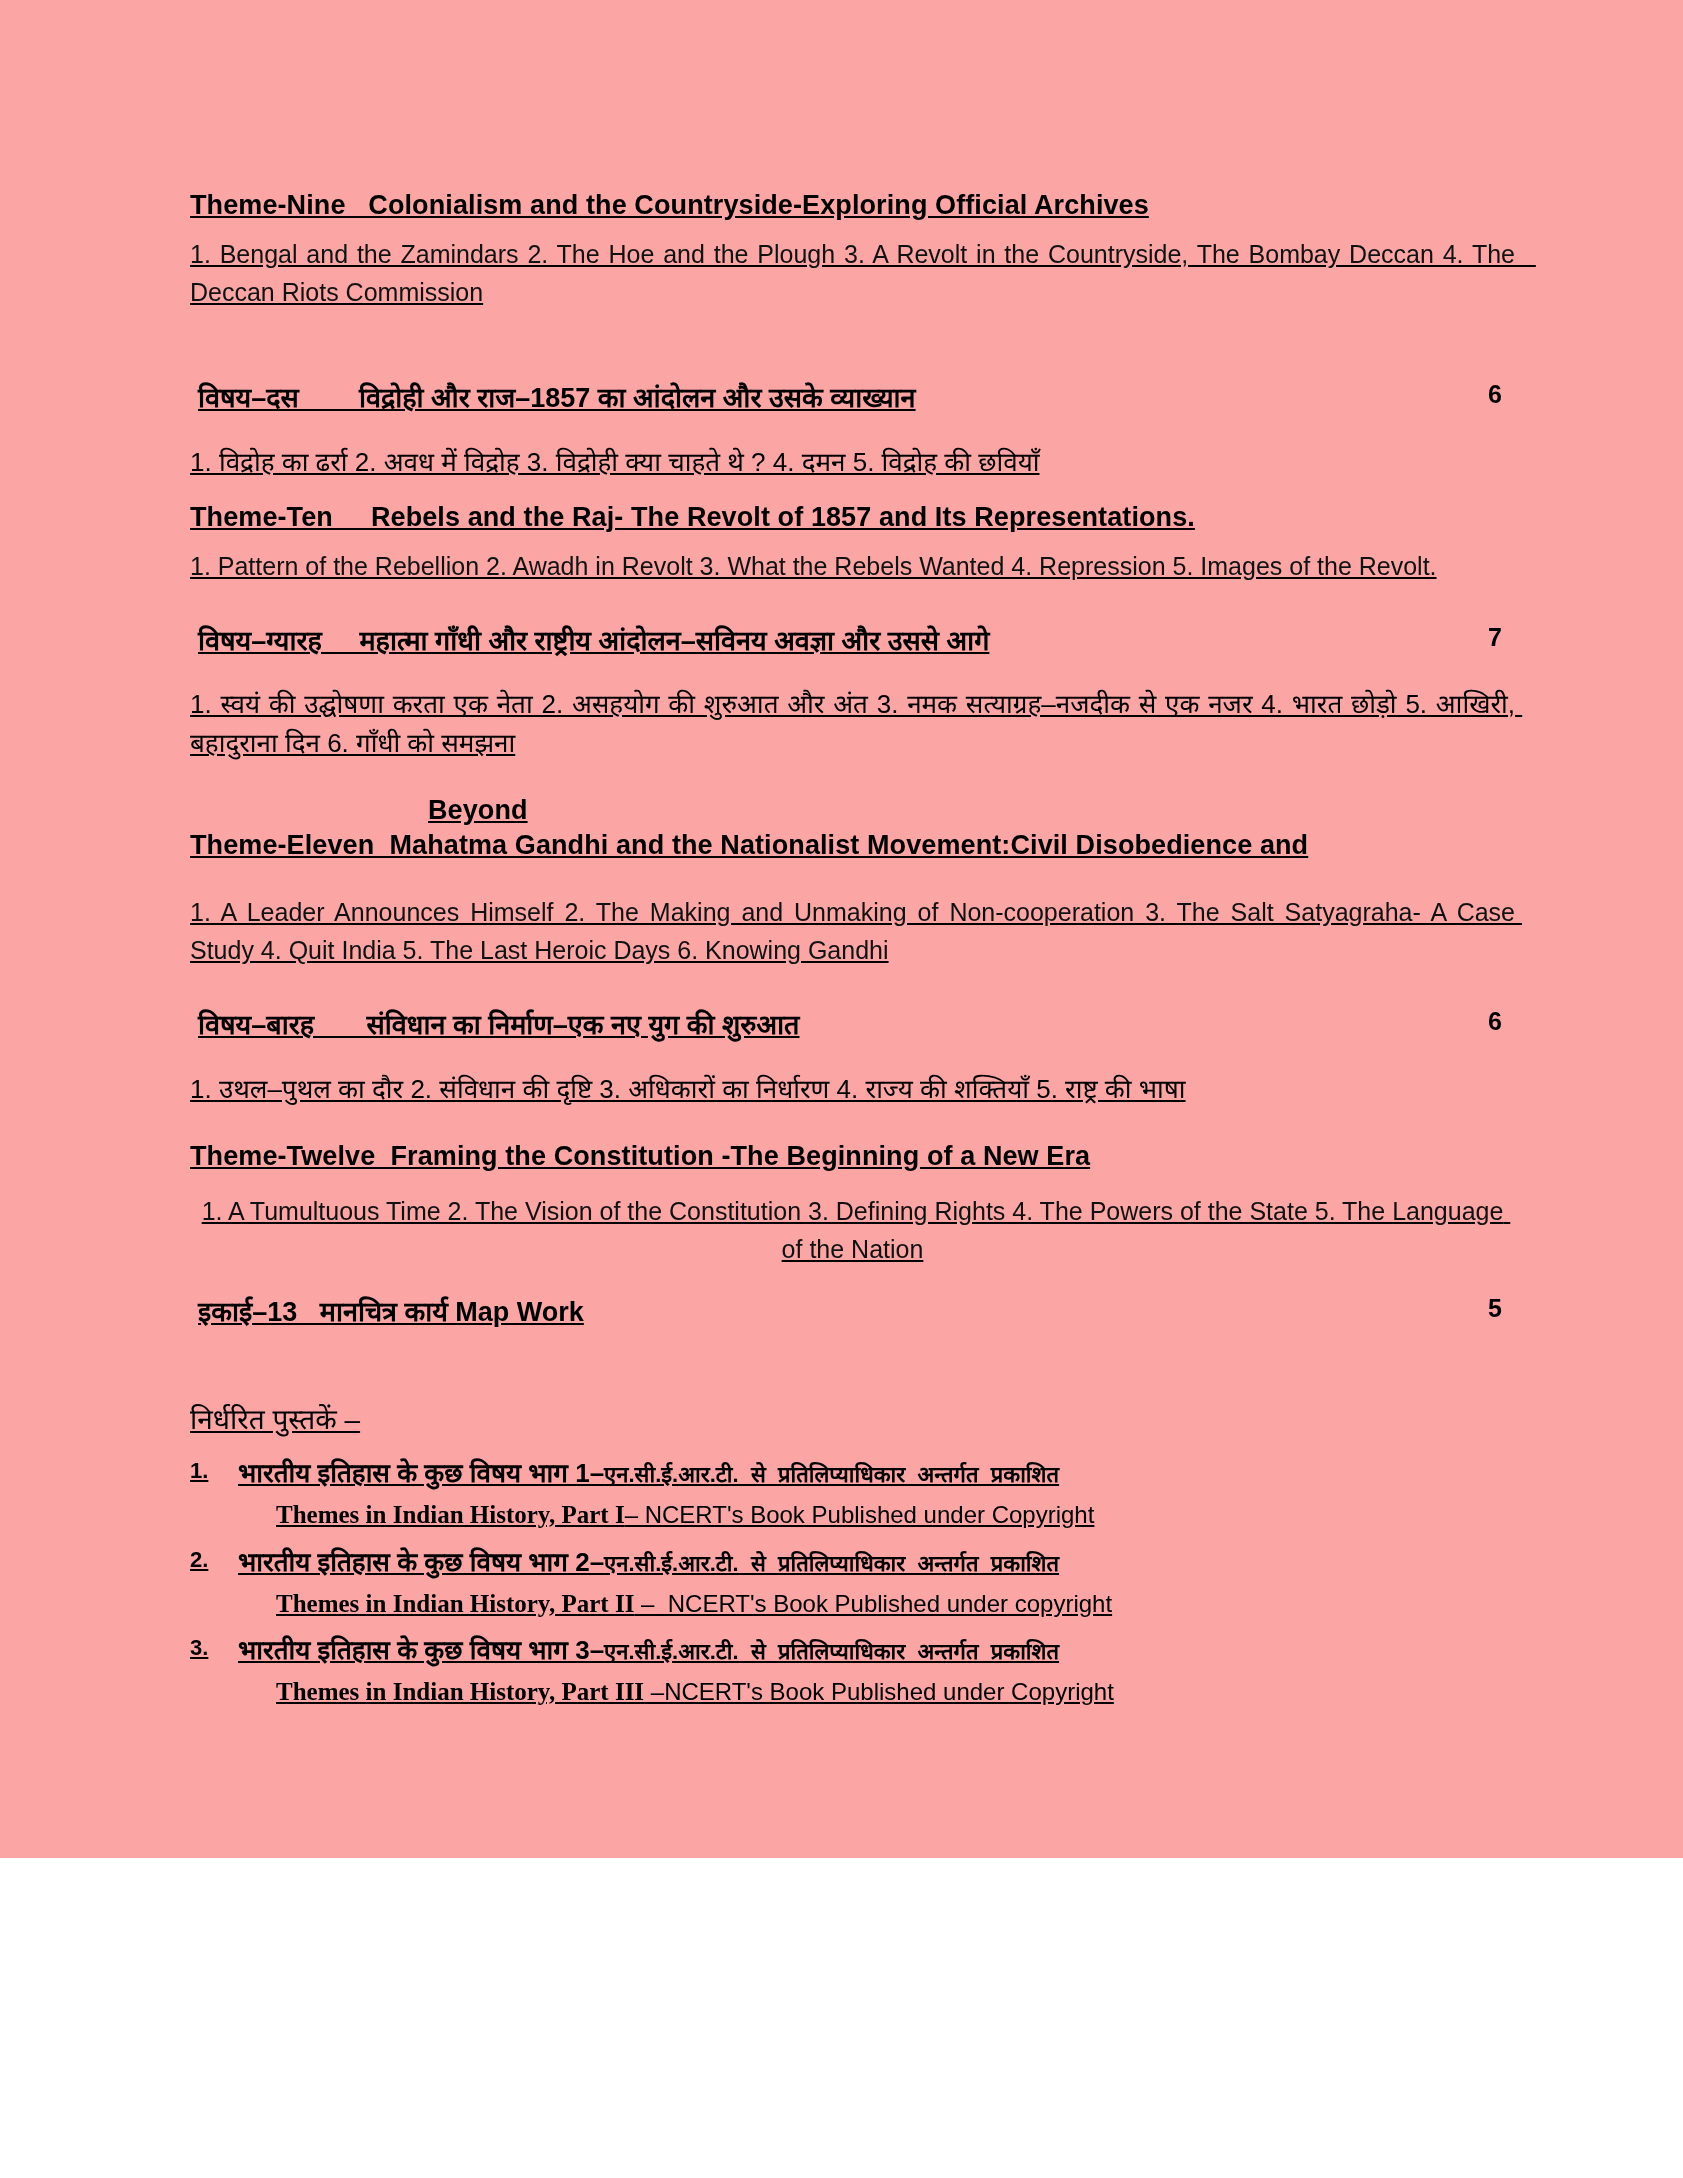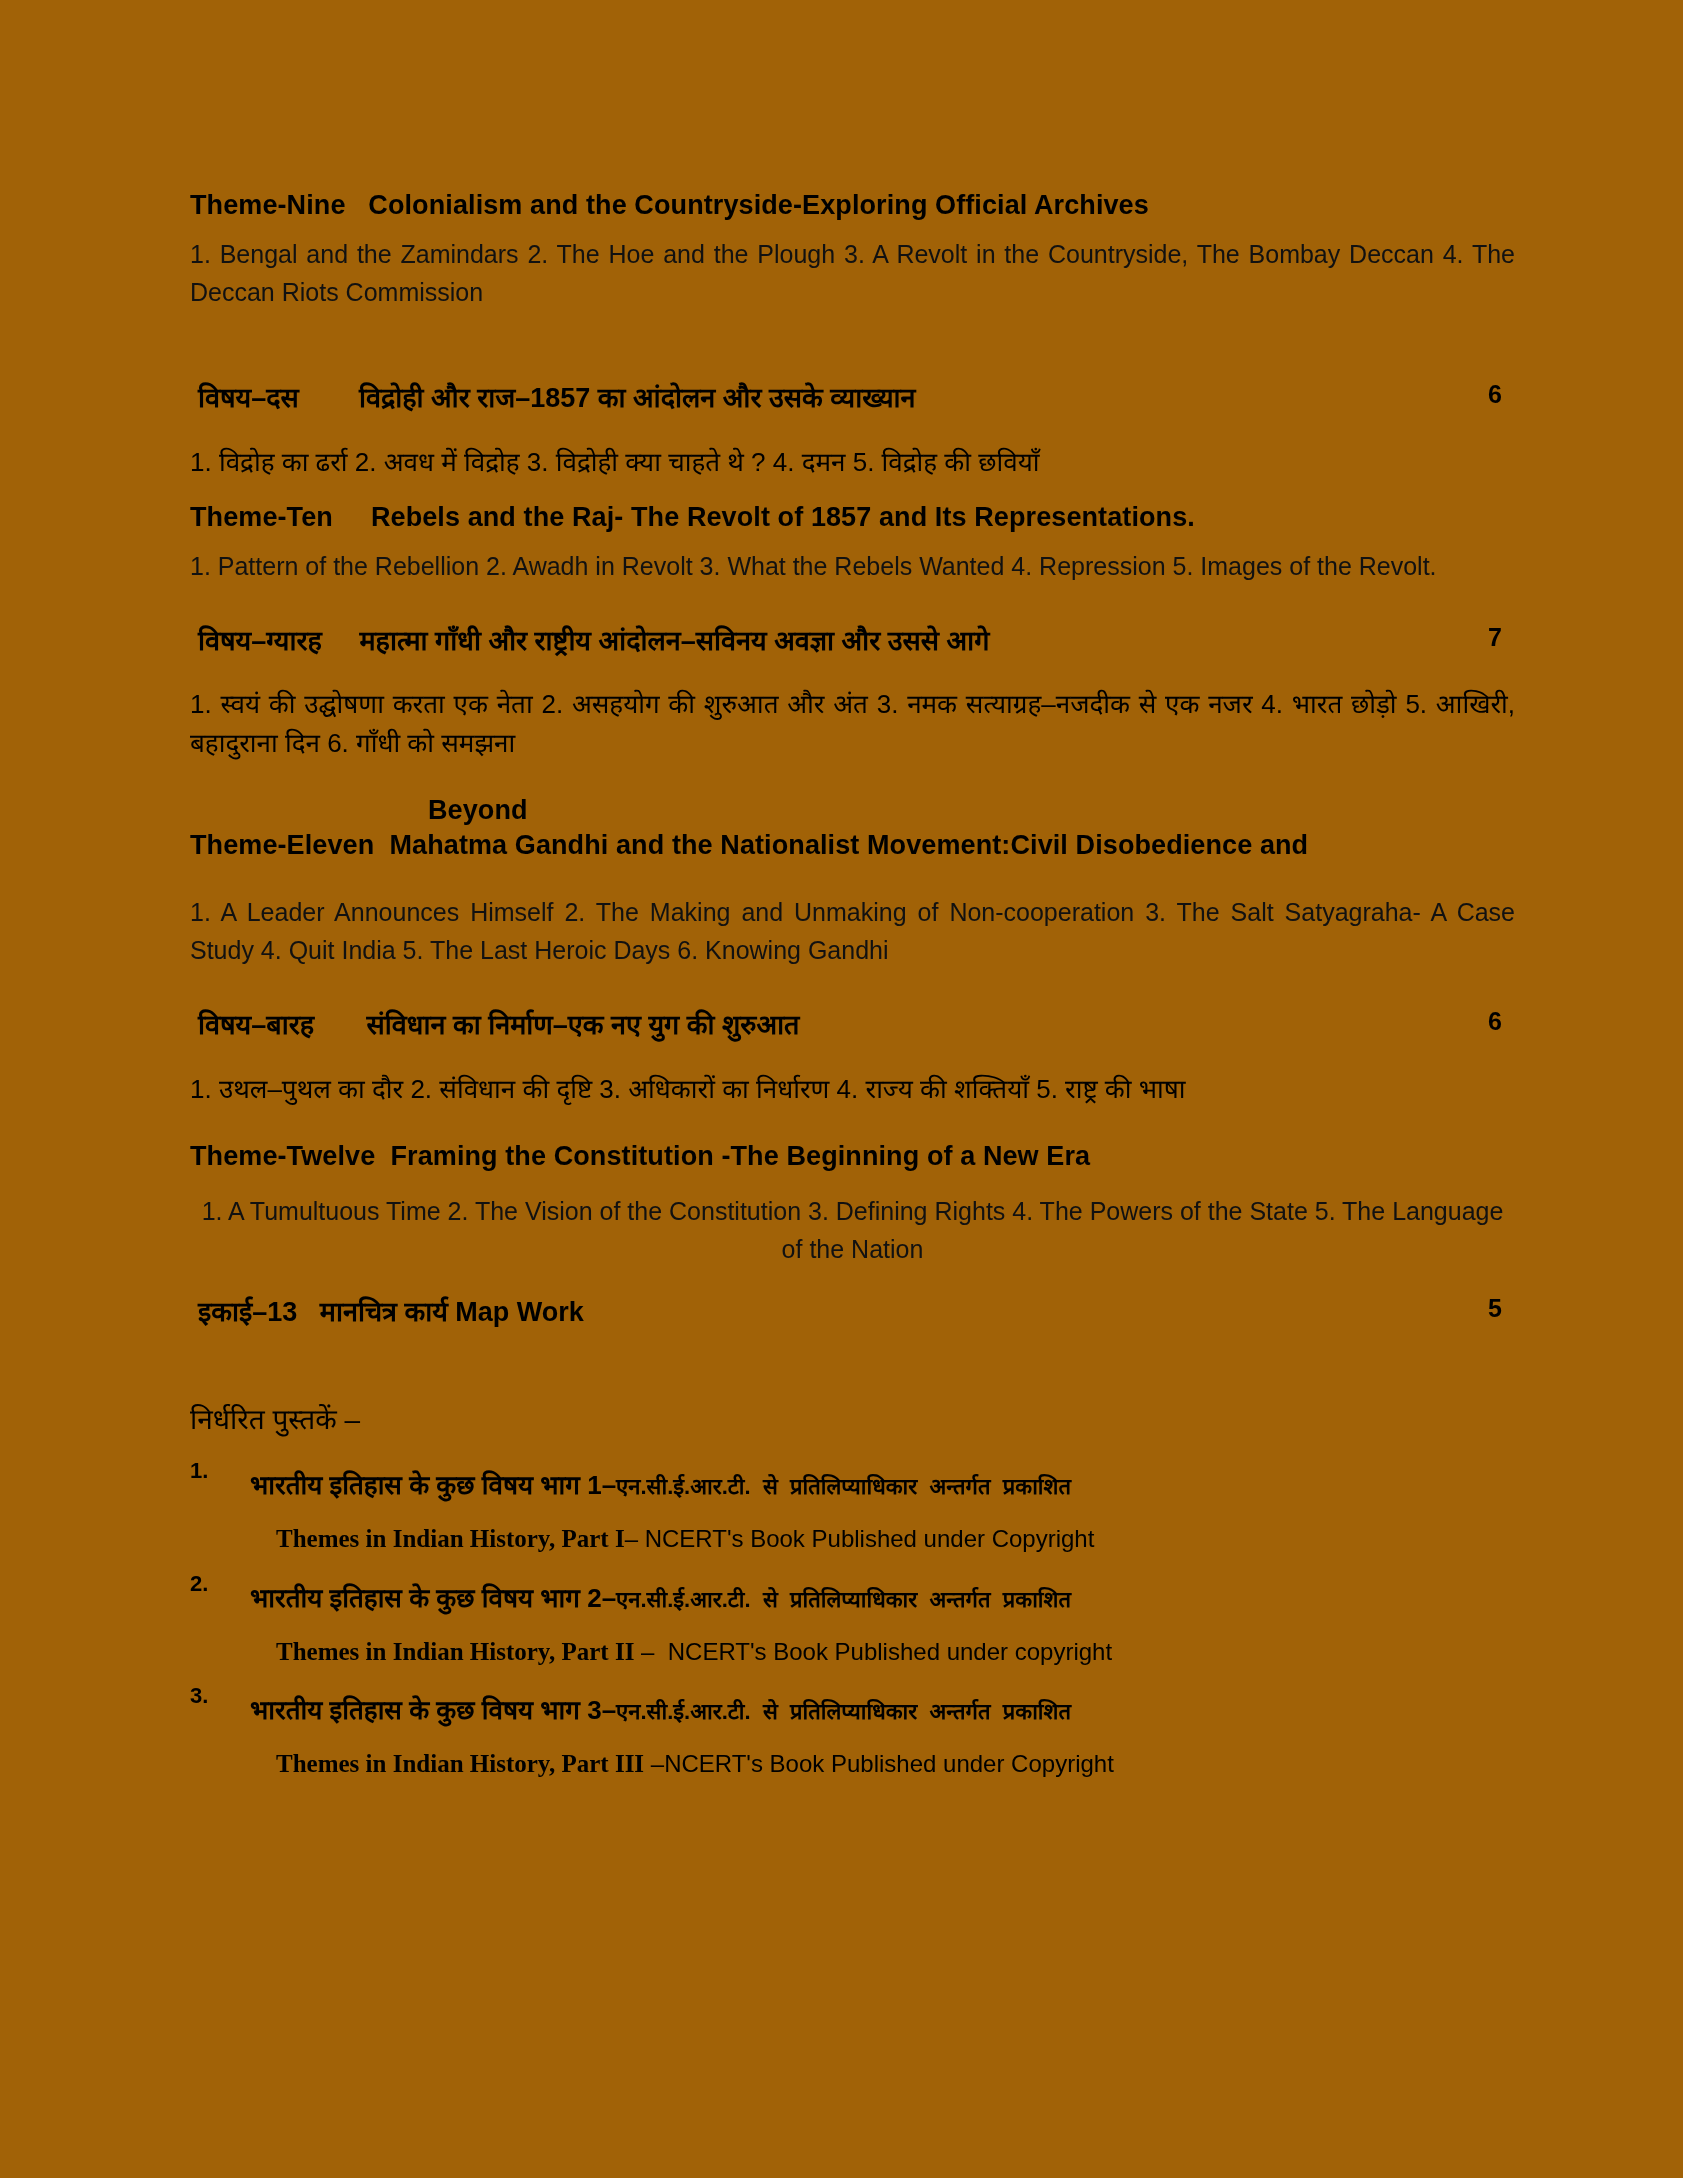--- a/index.html
+++ b/index.html
@@ -11,24 +11,25 @@
     width: 1683px;
     height: 2178px;
     font-family: "Liberation Sans", sans-serif;
     color: #000000;
     -webkit-font-smoothing: antialiased;
   }
 
   .page {
     position: relative;
     width: 1683px;
-    height: 2178px;
-    background: #a16207;
+    height: 1858px;
+    background: #fca5a5;
     box-sizing: border-box;
     padding: 188px 168px 0 190px;
+    text-decoration: underline;
   }
 
   
   .row {
     position: relative;
   }
 
   .theme-head {
     font-family: "Liberation Sans", sans-serif;
     font-weight: bold;
@@ -118,21 +119,21 @@
     padding-top: 7px;
   }
   .book-lines {
     flex: 1 1 auto;
   }
   .book-hin {
     font-family: "Liberation Sans", sans-serif;
     font-weight: bold;
     font-size: 26px;
     line-height: 1.42;
-    margin: 16px;
+    margin: 4px;
     white-space: pre-wrap;
   }
   .book-hin .small {
     font-size: 22px;
     font-weight: bold;
   }
   .book-eng {
     font-size: 24px;
     line-height: 1.5;
     margin: 0;

